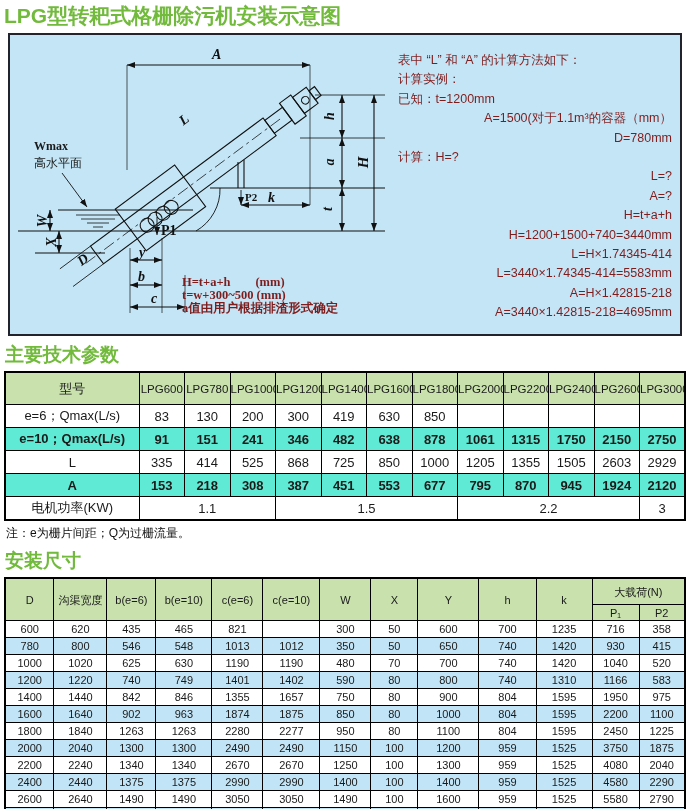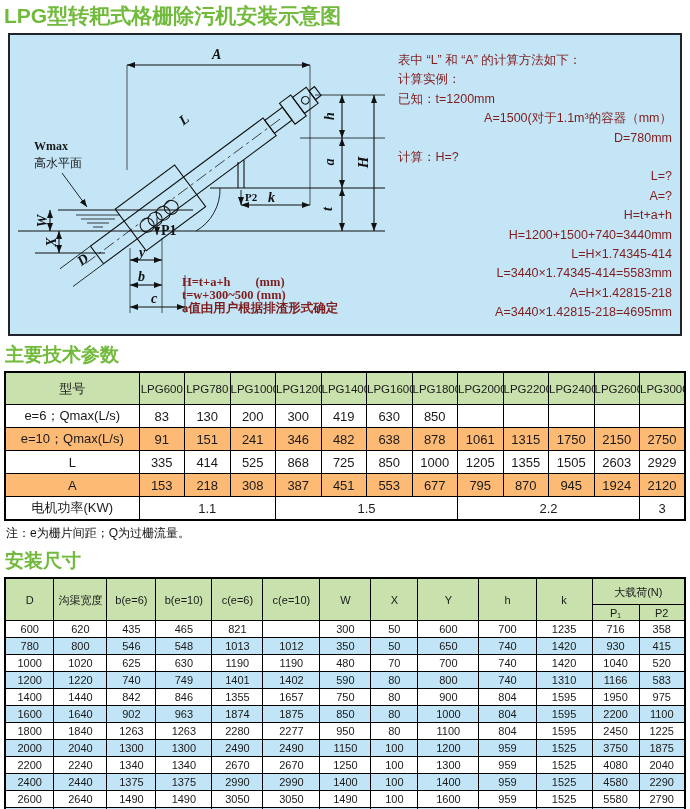--- a/index.html
+++ b/index.html
@@ -38,21 +38,21 @@
   #water-label{position:absolute;left:24px;top:120px;font-size:12px;font-weight:normal;}
 
   
   table{border-collapse:collapse;table-layout:fixed;margin-left:4px;background:#fff;}
   th,td{border:1px solid #000;text-align:center;vertical-align:middle;padding:0;
         overflow:hidden;white-space:nowrap;}
   #tech-table{width:682px;font-size:13px;border:2px solid #000;}
   #tech-table th{background:#c8e1ad;height:31px;font-weight:normal;font-size:11.5px;}
   #tech-table th.model-hdr{font-size:13px;}
   #tech-table td{height:22px;}
-  #tech-table tr.alt td{background:#fdba74;}
+  #tech-table tr.alt td{background:#5eead4;font-weight:bold;}
   #install-table{width:682px;font-size:11px;border:2px solid #000;margin-top:1px;}
   #install-table th{background:#c8e1ad;font-weight:normal;font-size:11px;padding:0 3px;
         white-space:normal;line-height:12px;}
   #install-table thead tr:first-child th{height:25px;}
   #install-table thead tr:last-child th{height:15px;}
   #install-table td{height:16px;}
   #install-table tr.alt td{background:#c1e4f6;}
   #note-line{font-size:12px;margin:4px 0 0 6px;color:#111;}
 </style>
 </head>

